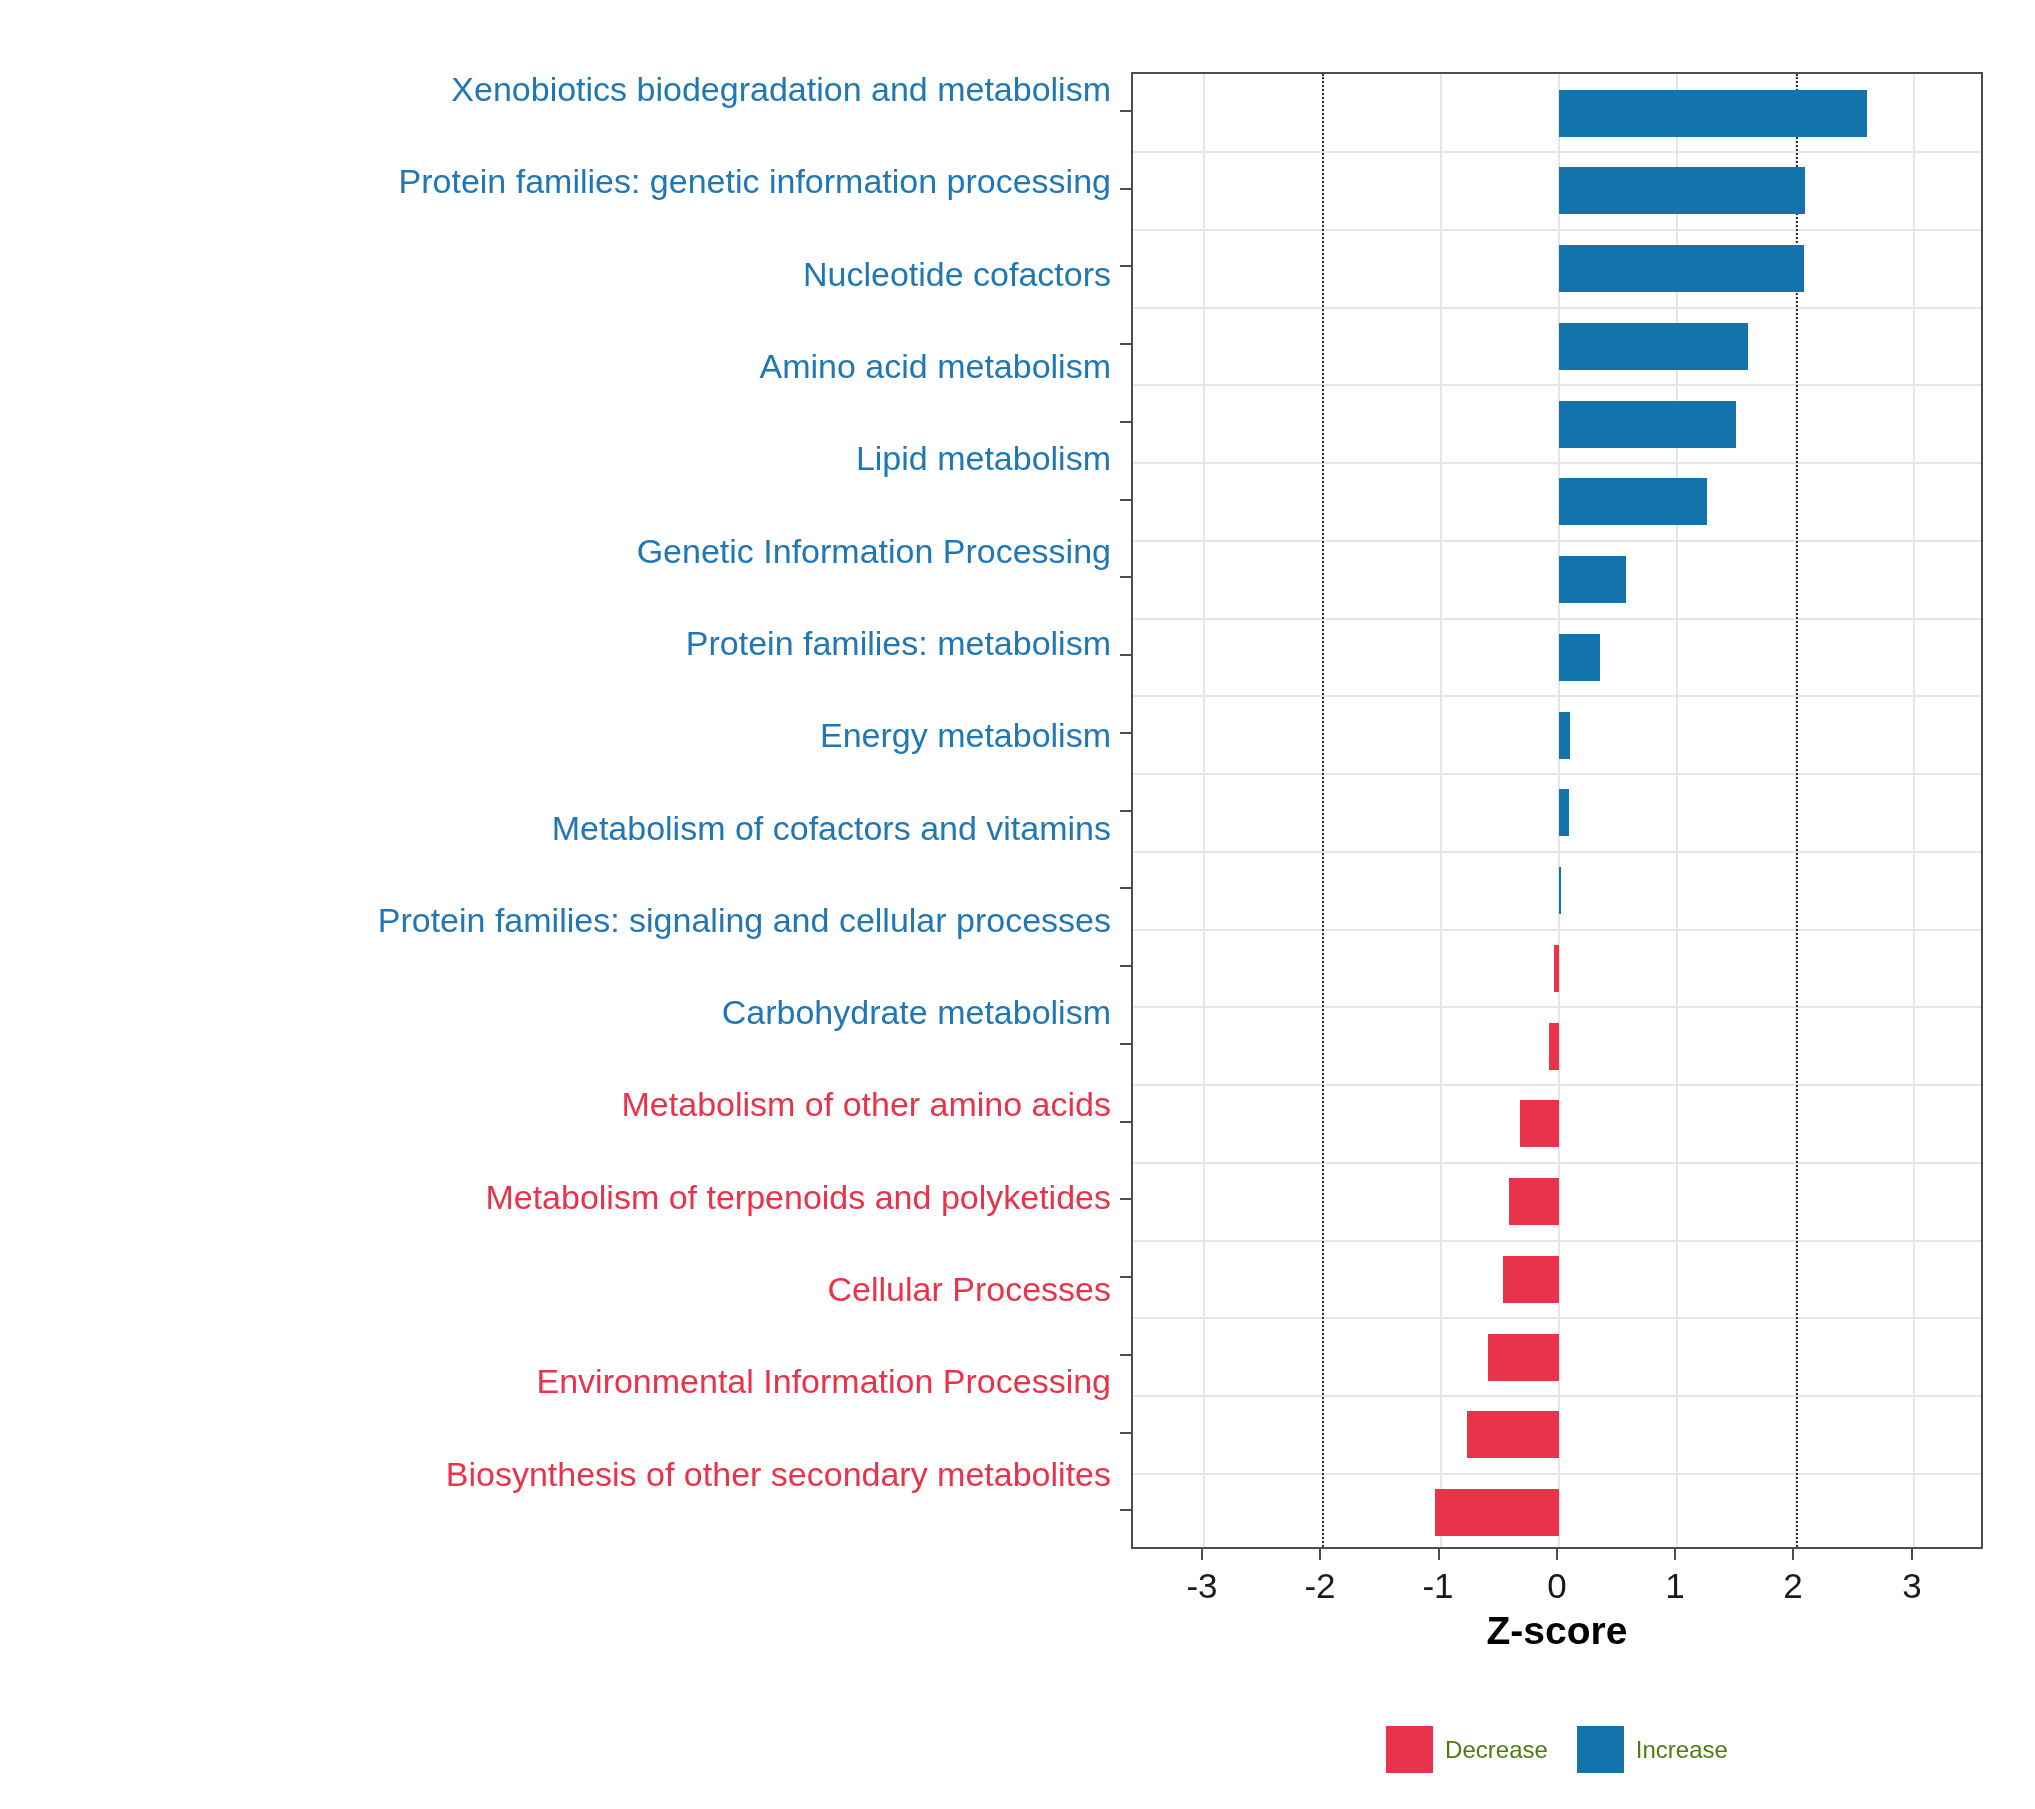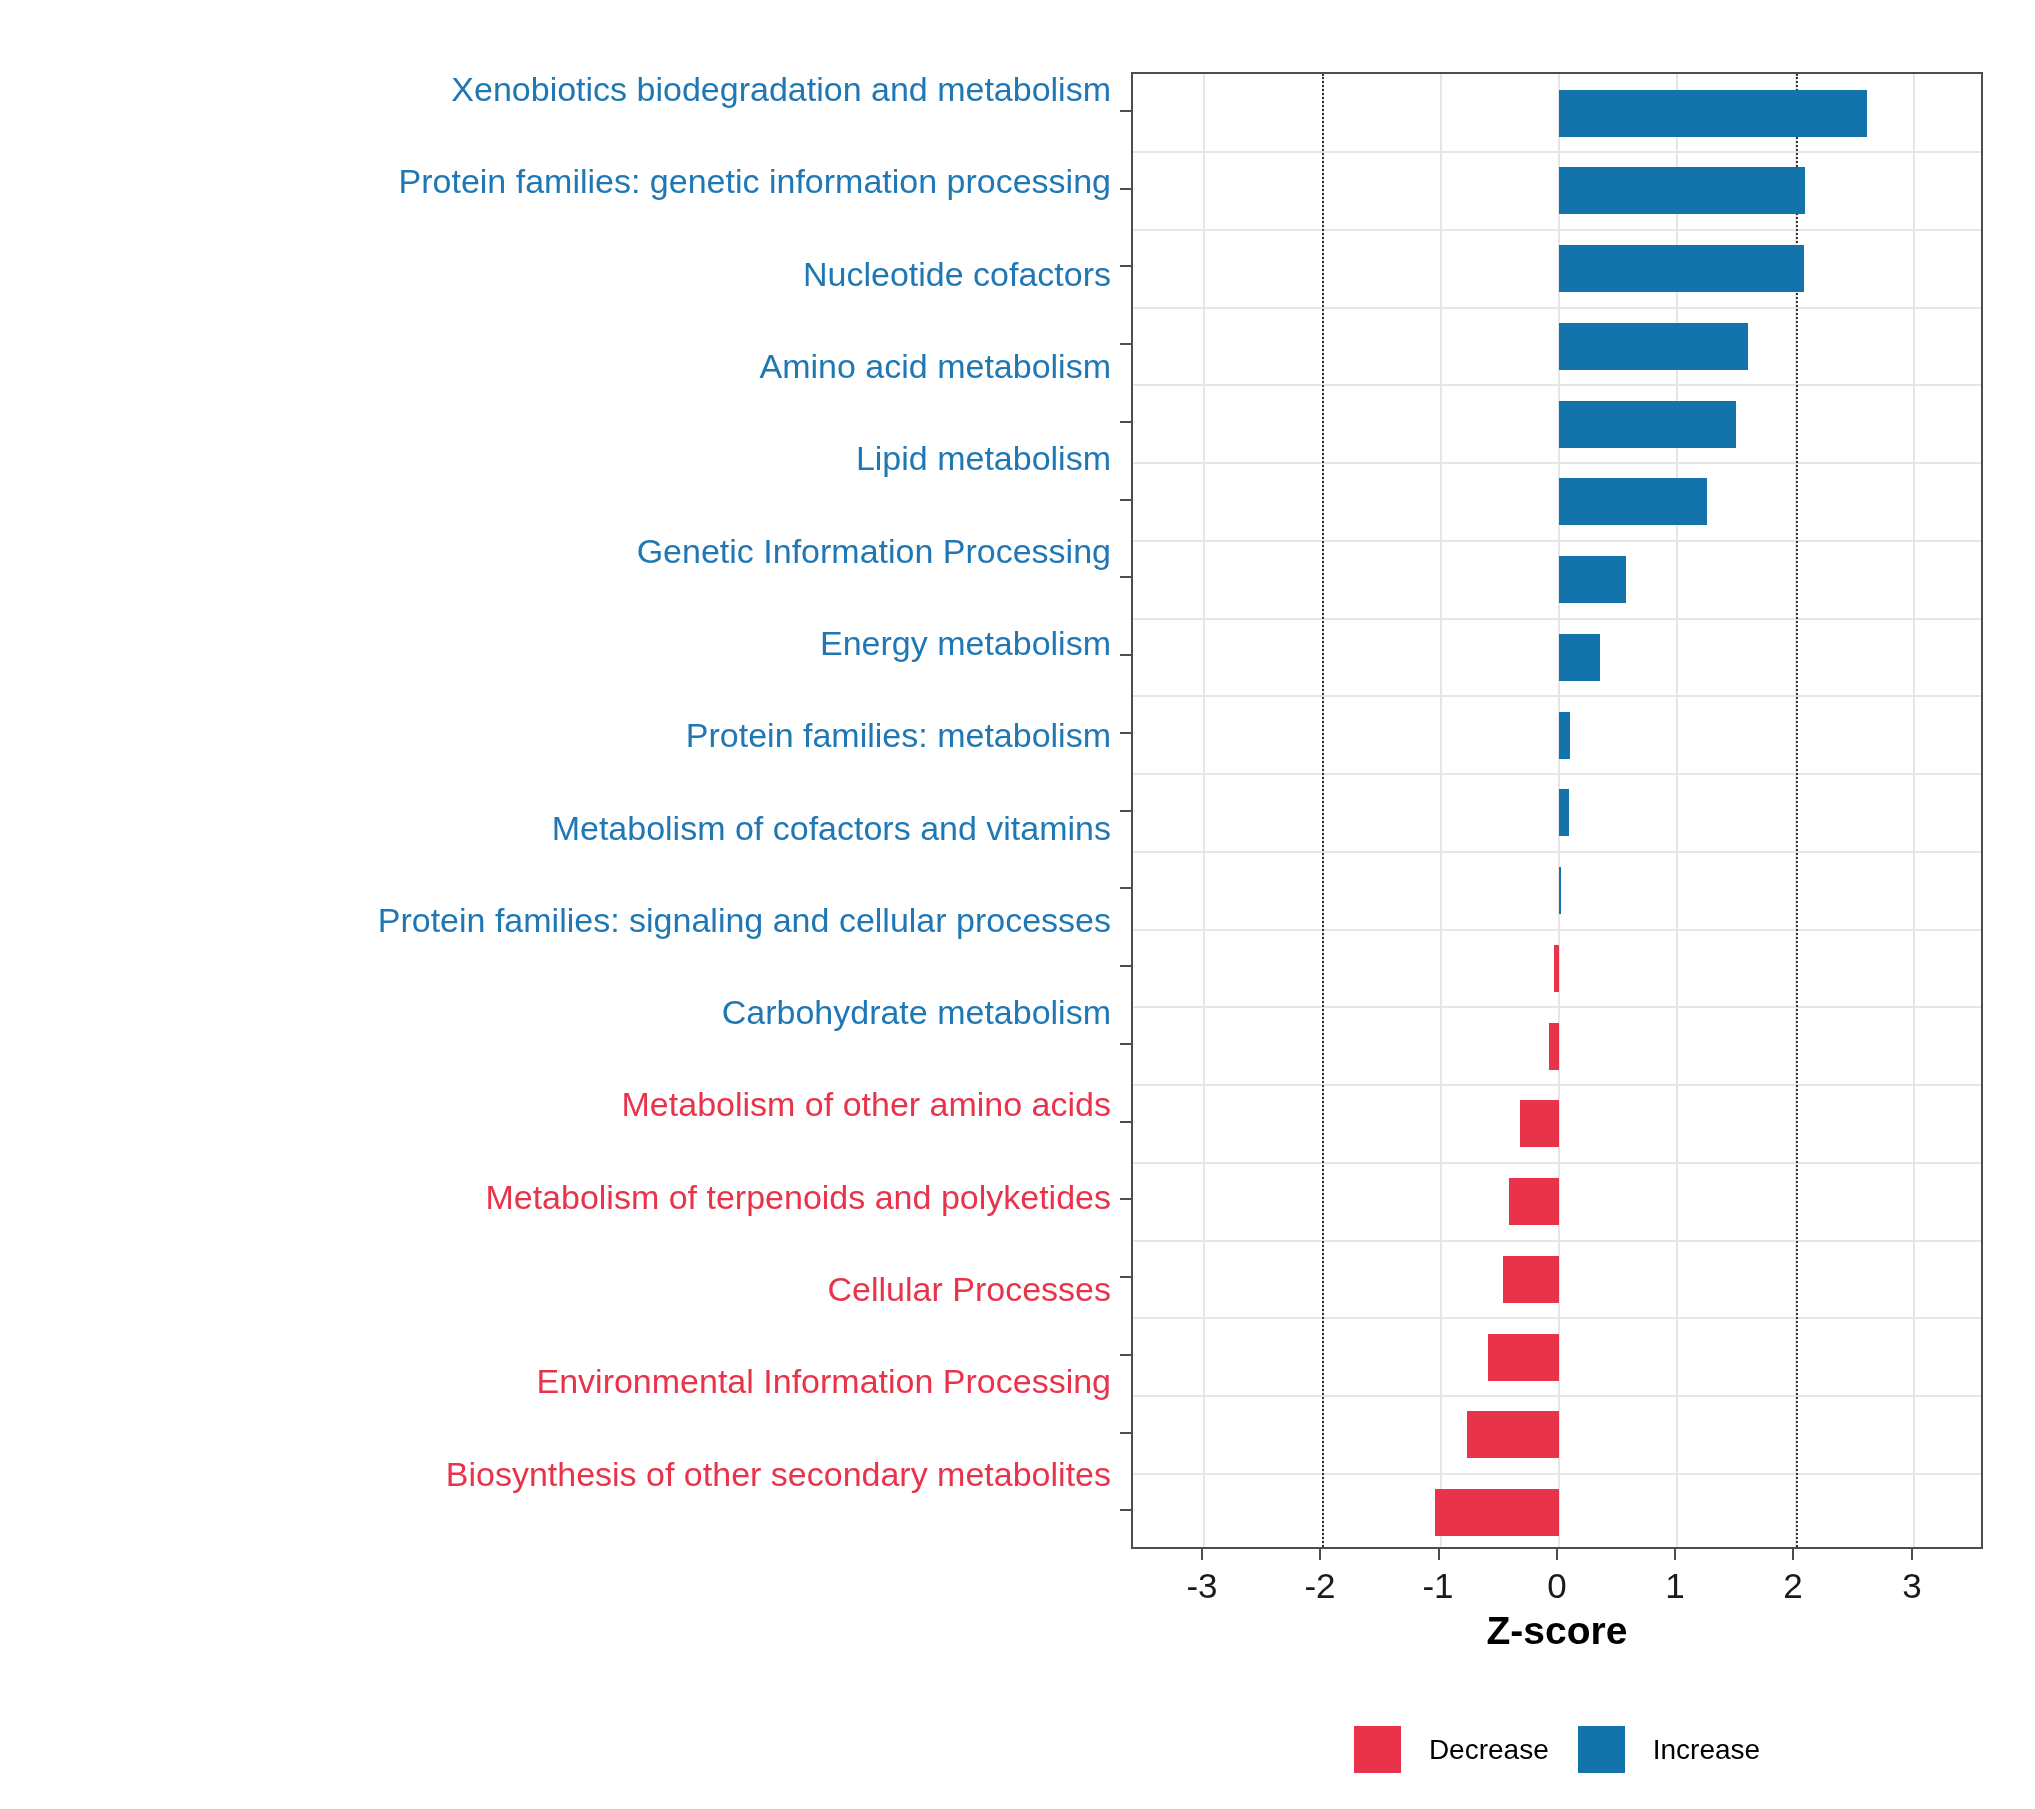--- a/index.html
+++ b/index.html
@@ -137,24 +137,23 @@
     align-items: center;
     gap: 12px;
   }
   .legend-swatch {
     width: 47px;
     height: 47px;
   }
   .legend-swatch.dec { background: #e8334a; }
   .legend-swatch.inc { background: #1274ab; }
   .legend-text {
-    font-size: 28px;
-    color: #000000;
+    font-size: 24px;
+    color: #4d7c0f;
     white-space: nowrap;
-    margin-left: 16px;
   }
 </style>
 </head>
 <body>
 
 <div id="chart-root">
 
   <div id="label-column">
       <div class="cat-label-row">
         <span class="cat-label inc">Xenobiotics biodegradation and metabolism</span>
@@ -168,24 +167,24 @@
       <div class="cat-label-row">
         <span class="cat-label inc">Amino acid metabolism</span>
       </div>
       <div class="cat-label-row">
         <span class="cat-label inc">Lipid metabolism</span>
       </div>
       <div class="cat-label-row">
         <span class="cat-label inc">Genetic Information Processing</span>
       </div>
       <div class="cat-label-row">
+        <span class="cat-label inc">Protein families: metabolism</span>
+      </div>
+      <div class="cat-label-row">
         <span class="cat-label inc">Energy metabolism</span>
-      </div>
-      <div class="cat-label-row">
-        <span class="cat-label inc">Protein families: metabolism</span>
       </div>
       <div class="cat-label-row">
         <span class="cat-label inc">Metabolism of cofactors and vitamins</span>
       </div>
       <div class="cat-label-row">
         <span class="cat-label inc">Protein families: signaling and cellular processes</span>
       </div>
       <div class="cat-label-row">
         <span class="cat-label inc">Carbohydrate metabolism</span>
       </div>

